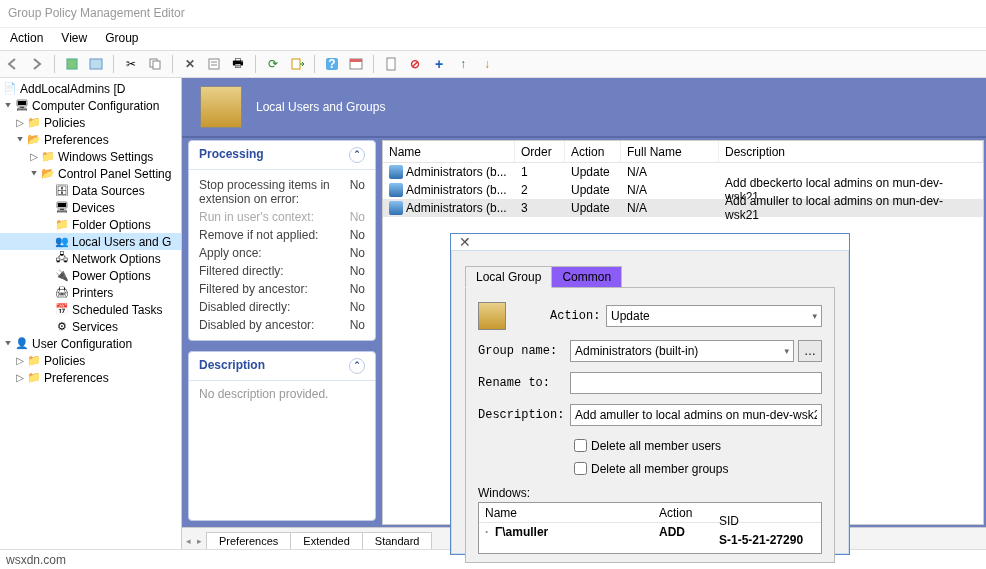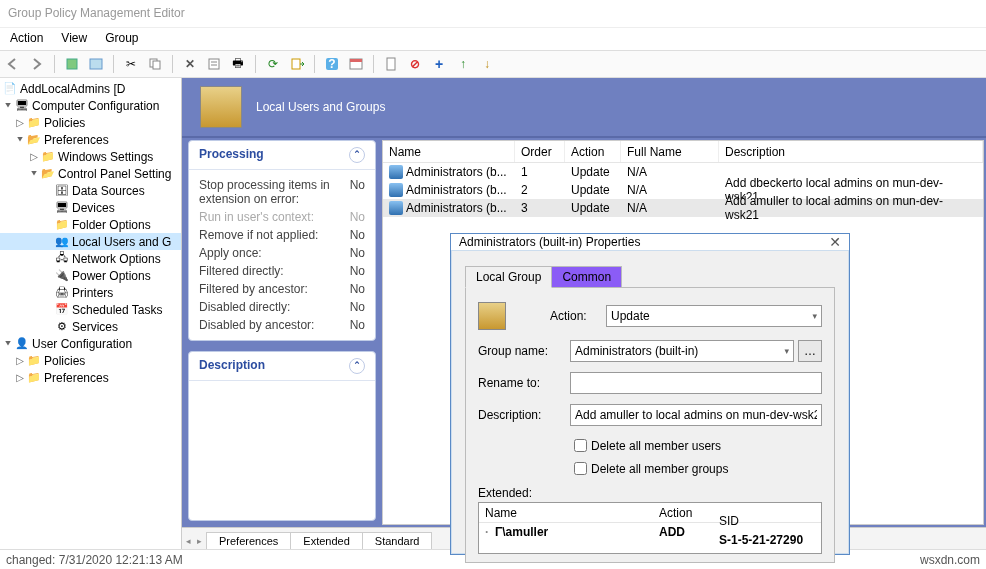--- a/index.html
+++ b/index.html
@@ -42,21 +42,21 @@
 .status { height: 20px; border-top: 1px solid #ddd; padding: 2px 6px; display: flex; justify-content: space-between; align-items: center; color: #555; }
 .dialog { position: absolute; left: 450px; top: 233px; width: 400px; height: 322px; background: #f0f0f0; border: 1px solid #5a8ac6; box-shadow: 0 0 0 1px #cde inset; display: flex; flex-direction: column; }
 .dlg-title { height: 26px; background: #fff; border-bottom: 1px solid #cde; display: flex; align-items: center; justify-content: space-between; padding: 0 8px; }
 .close-x { font-size: 14px; color: #555; }
 .dlg-body { padding: 14px 14px 16px 14px; flex: 1; }
 .dtabs { display: flex; }
 .dtab { padding: 3px 10px; background: #8b5cf6; border: 1px solid #bbb; margin-right: -1px; position: relative; top: 1px; }
 .dtab.act { background: #f0f0f0; border-bottom-color: #f0f0f0; z-index: 2; }
 .dpage { border: 1px solid #bbb; padding: 14px 12px 8px 12px; background: #f0f0f0; }
 .frow { display: flex; align-items: center; margin-bottom: 10px; }
-.flbl { width: 92px; }
+.flbl { width: 92px; font-family: Liberation Mono, monospace; }
 .flbl.short { width: 56px; margin-left: 36px; }
 .fsel, .ftxt { flex: 1; height: 22px; border: 1px solid #999; background: #fff; padding: 0 4px; }
 .fsel { display: flex; align-items: center; justify-content: space-between; }
 .fsel::after { content: '▾'; color: #666; font-size: 9px; }
 .fbtn { width: 24px; height: 22px; border: 1px solid #999; background: #e8e8e8; margin-left: 4px; text-align: center; line-height: 20px; }
 .chk { display: flex; align-items: center; margin-left: 92px; margin-bottom: 4px; }
 .chk input { margin-right: 4px; }
 .mem-h { margin-top: 8px; }
 .mem-box { border: 1px solid #999; background: #fff; height: 52px; margin-top: 2px; }
 .mem-cols { display: flex; border-bottom: 1px solid #e5e5e5; height: 20px; align-items: center; }
@@ -280,20 +280,21 @@
                 <span>Disabled by ancestor:</span>
                 <span>No</span>
               </div>
           </div>
         </div>
         <div class="panel" style="flex:1">
           <div class="panel-h">
               <span>Description</span>
               <span class="chev">⌃</span>
             </div>
+          <div class="panel-b" style="color:#999">No description provided.</div>
         </div>
       </div>
       <div class="listarea">
         <div class="cols">
           <div class="c-name">Name</div>
           <div class="c-order">Order</div>
           <div class="c-action">Action</div>
           <div class="c-full">Full Name</div>
           <div class="c-desc">Description</div>
         </div>
@@ -331,27 +332,25 @@
     </div>
     <div class="tabs-bottom">
       <div class="btab">Preferences</div>
       <div class="btab">Extended</div>
       <div class="btab">Standard</div>
     </div>
   </div>
 </div>
 
 <div class="status">
-  <span>changed: 7/31/2020 12:21:13 AM</span>
   <span>wsxdn.com</span>
 </div>
 
 <div class="dialog">
   <div class="dlg-title">
-    <span>Administrators (built-in) Properties</span>
     <span class="close-x">✕</span>
   </div>
   <div class="dlg-body">
     <div class="dtabs">
       <div class="dtab act">Local Group</div>
       <div class="dtab">Common</div>
     </div>
     <div class="dpage">
       <div class="frow">
         <div class="dico"></div>
@@ -376,21 +375,21 @@
         <input class="ftxt" value="Add amuller to local admins on mun-dev-wsk21" style="">
       </div>
       <div class="chk">
           <input type="checkbox" style="">
           <span>Delete all member users</span>
         </div>
       <div class="chk">
           <input type="checkbox" style="">
           <span>Delete all member groups</span>
         </div>
-      <div class="mem-h">Extended:</div>
+      <div class="mem-h">Windows:</div>
       <div class="mem-box">
         <div class="mem-cols">
           <div class="m-name">Name</div>
           <div class="m-act">Action</div>
           <div class="m-sid">SID</div>
         </div>
         <div class="mem-row">
           <div class="m-name"><span style="color:#888;margin-right:6px">·</span><span>Γ\amuller</span></div>
           <div class="m-act">ADD</div>
           <div class="m-sid">S-1-5-21-27290</div>

